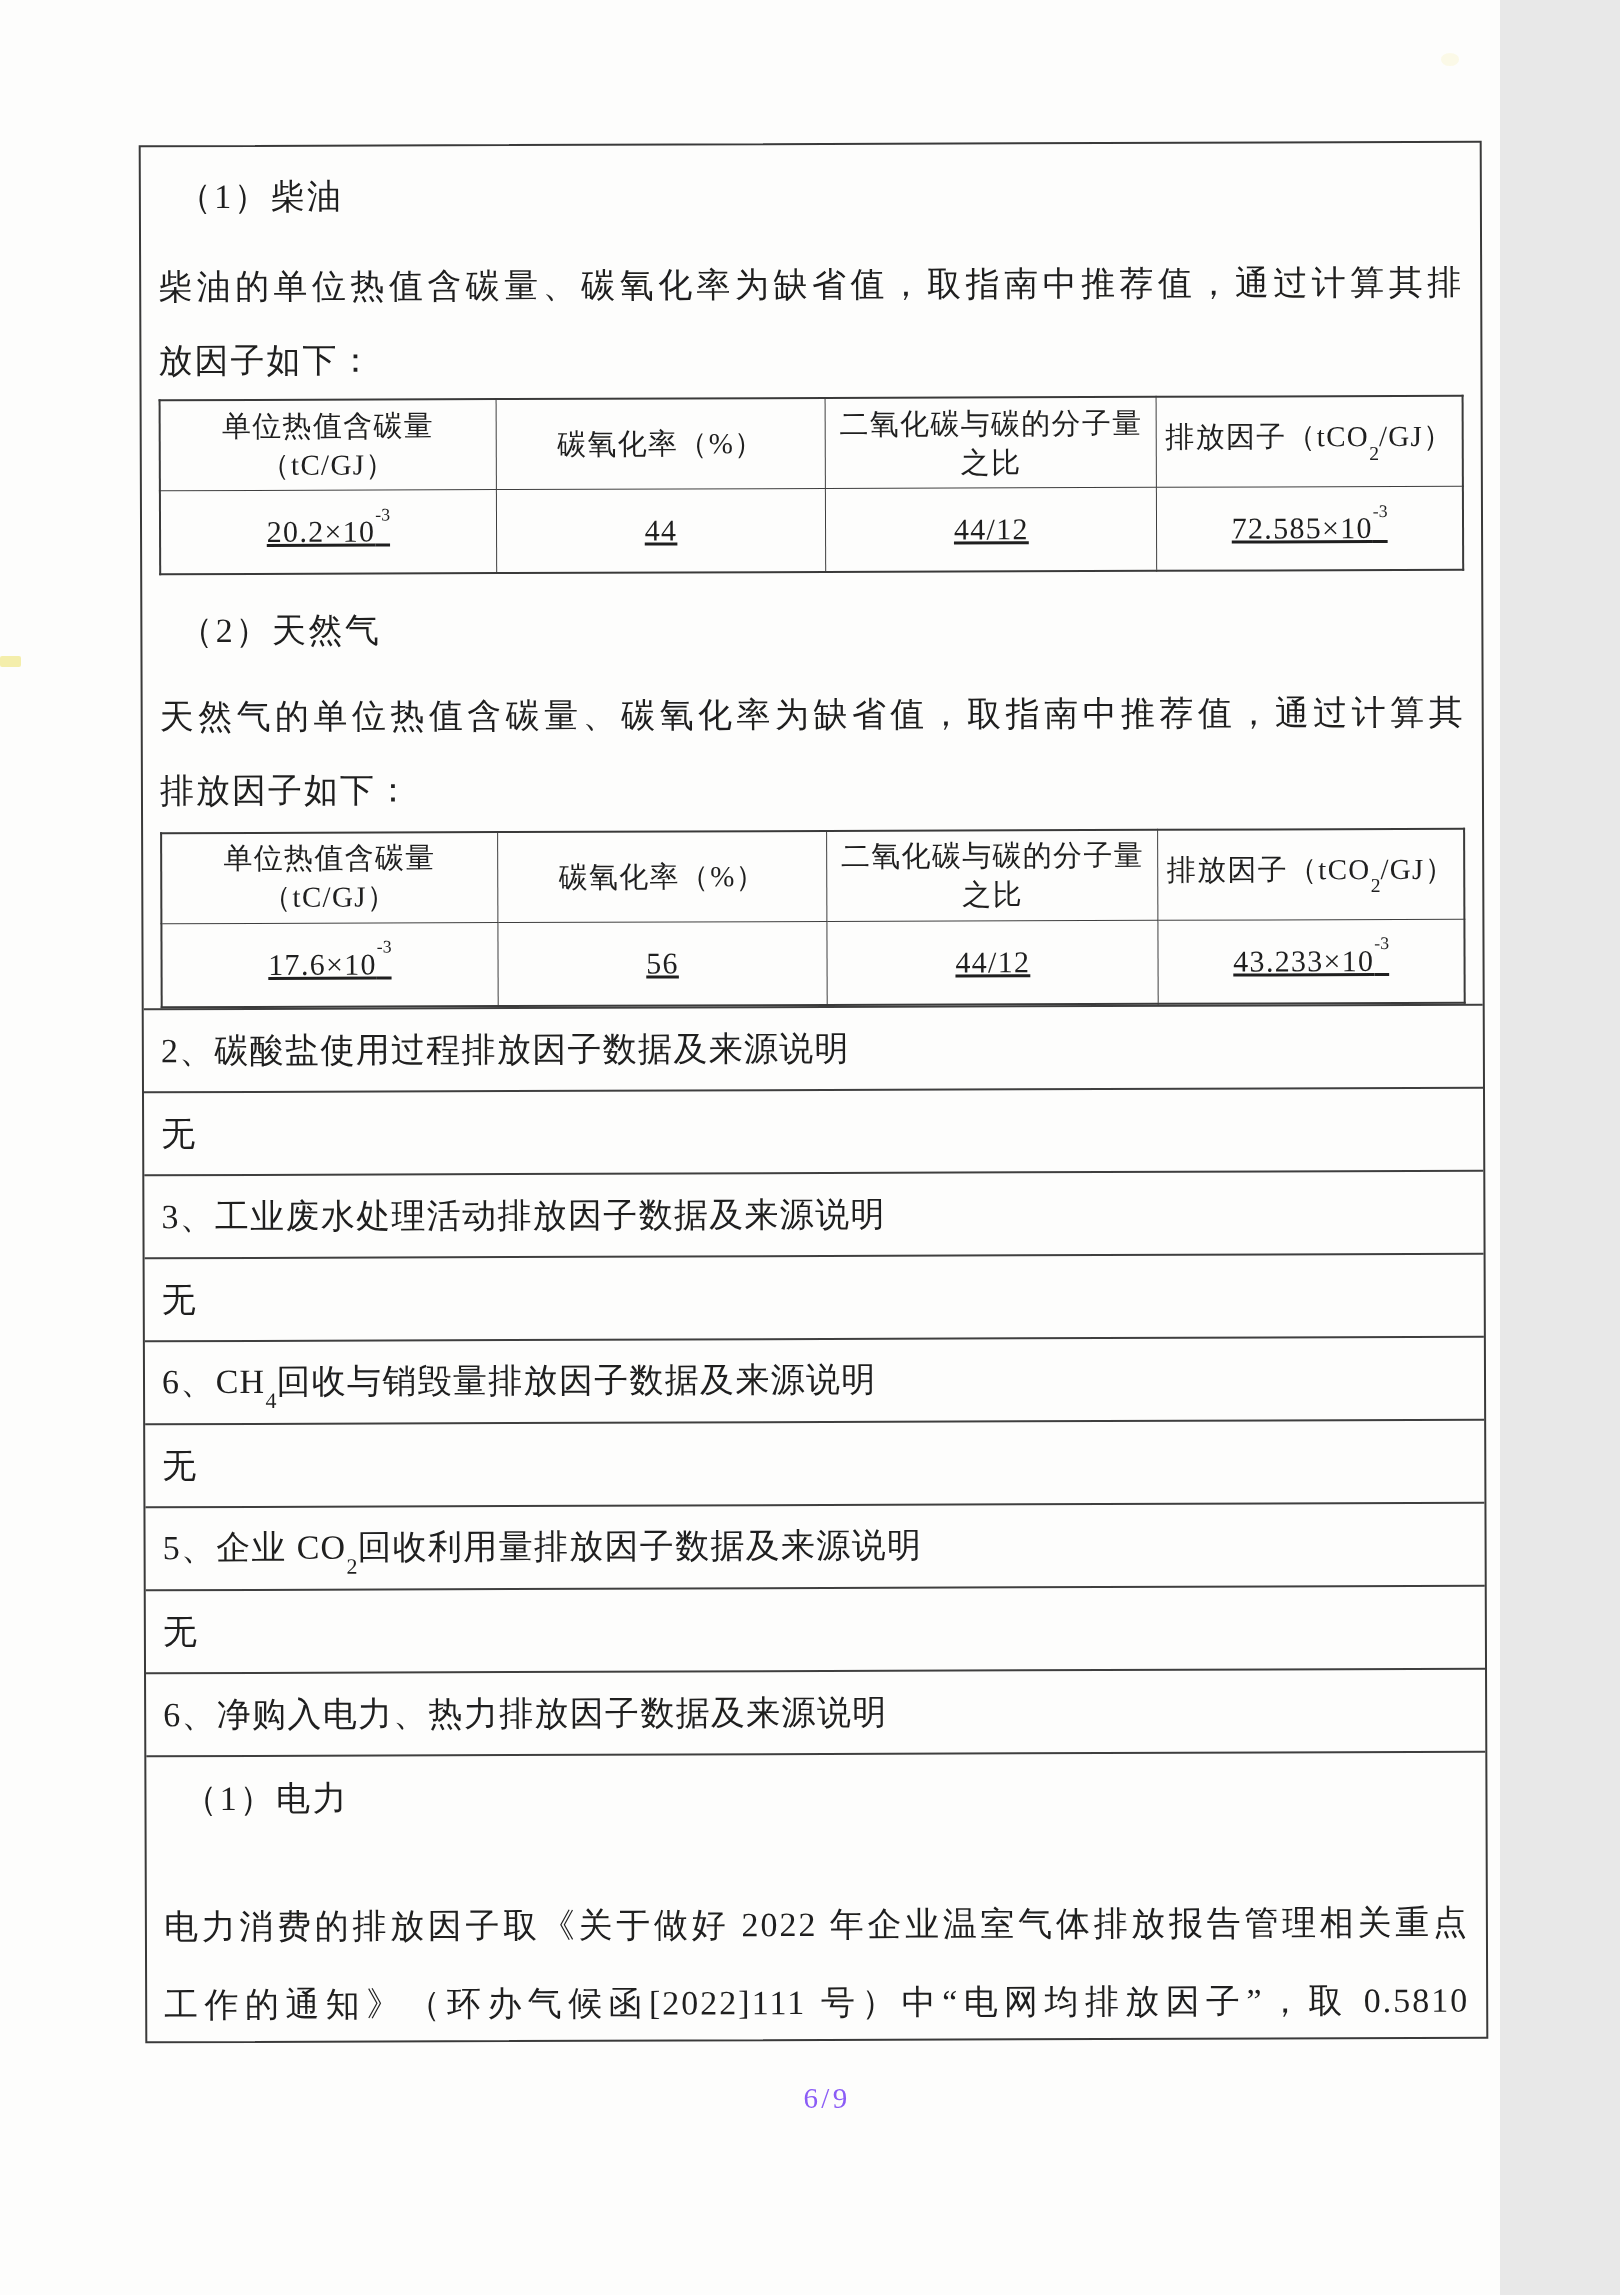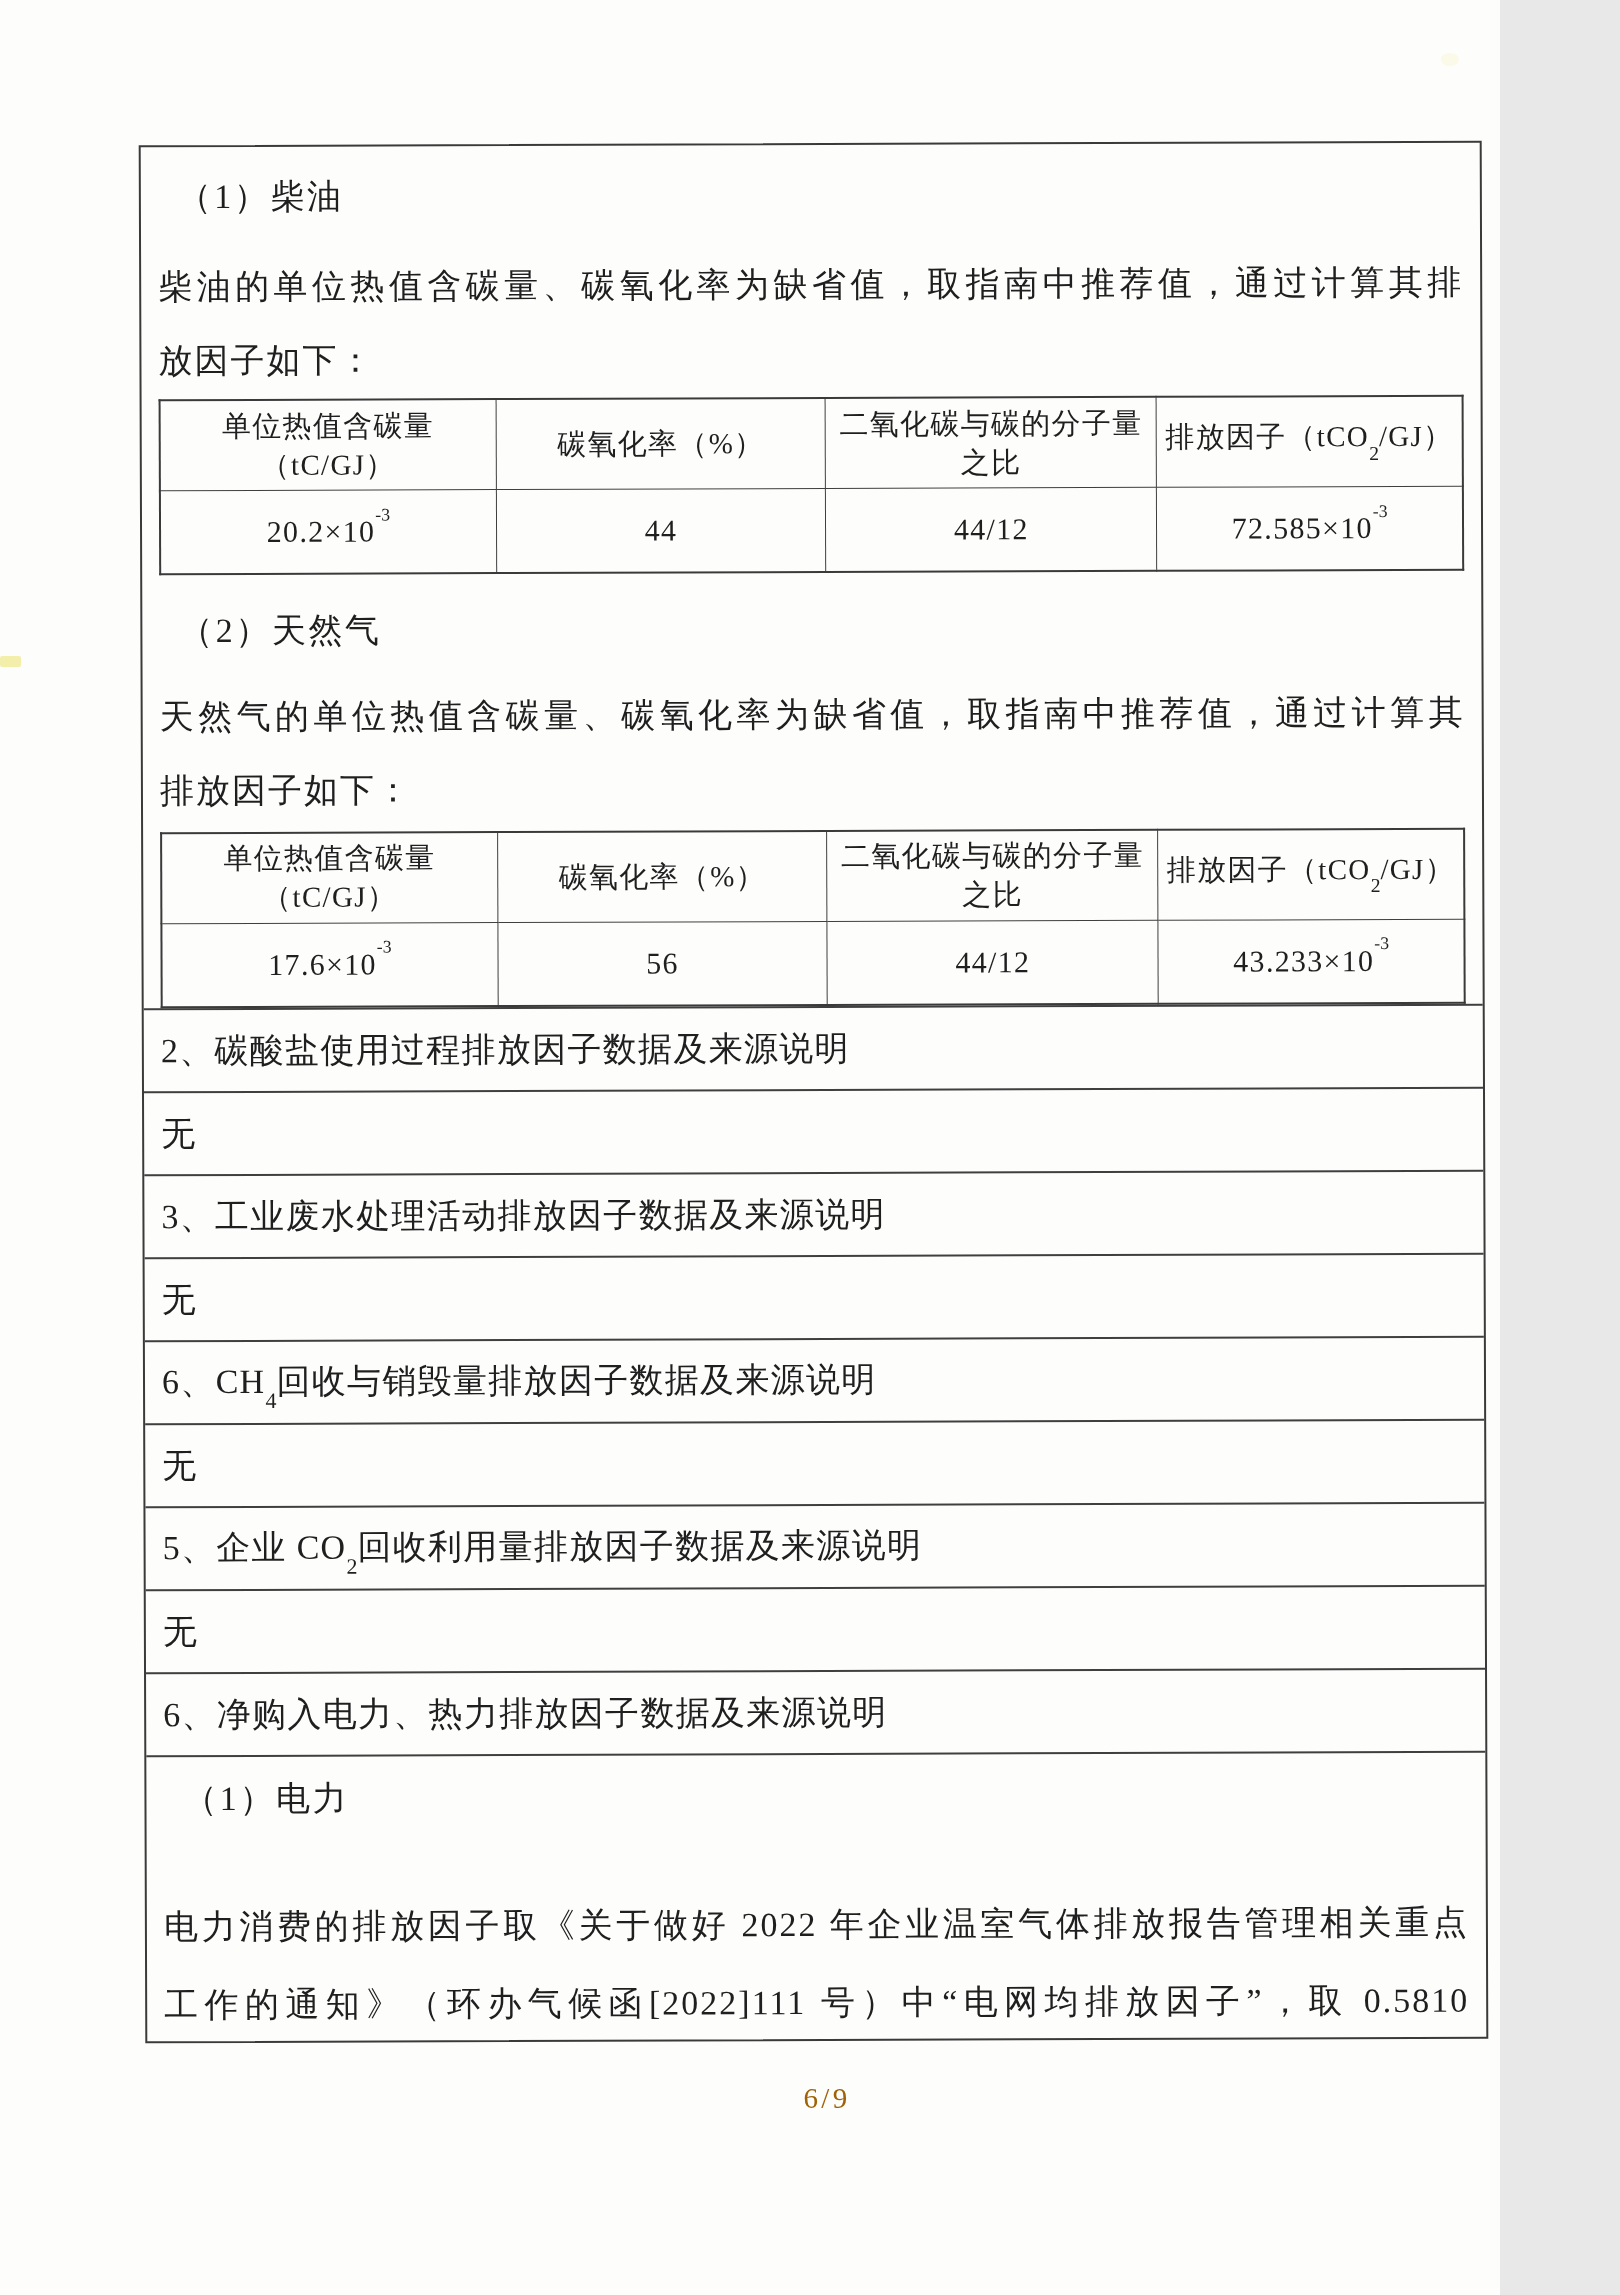--- a/index.html
+++ b/index.html
@@ -50,32 +50,32 @@
 
   table.factor-table {
     width:100%; border-collapse:collapse; table-layout:fixed;
     border:2px solid #3a3a3a;
   }
   table.factor-table td {
     border:1.3px solid #3f3f3f; text-align:center; vertical-align:middle;
     padding:0;
   }
   tr.thead td { height:89px; font-size:29px; line-height:39px; letter-spacing:1.3px; }
-  tr.tdata td { height:82px; font-size:30px; letter-spacing:1.3px; }
+  tr.tdata td { height:82px; font-size:30px; letter-spacing:1.3px;text-decoration:underline; }
   sup.e { font-size:17.7px; position:relative; top:-10.5px; letter-spacing:0; }
   sub.s { font-size:19.7px; position:relative; top:6.6px; letter-spacing:0; }
   .hrow sub.s { font-size:22px; top:7.9px; }
 
   .elec-heading { font-size:34px; letter-spacing:2.6px; height:41px; line-height:41px; padding-left:19.7px; margin-top:21px; white-space:nowrap; }
   .mt-ep1 { margin-top:87px; }
   .mt-ep2 { margin-top:37px; }
 
   .page-num {
     position:absolute; top:2082px; left:755px; width:144px;
-    text-align:center; font-size:29px; letter-spacing:3.3px; color:#a16207;
+    text-align:center; font-size:29px; letter-spacing:3.3px; color:#8b5cf6;
     font-family:"Liberation Serif","DejaVu Serif",serif;
   }
 </style>
 </head>
 <body>
 
 <div class="page">
 
   <div class="smudge-left"></div>
   <div class="smudge-topright"></div>

